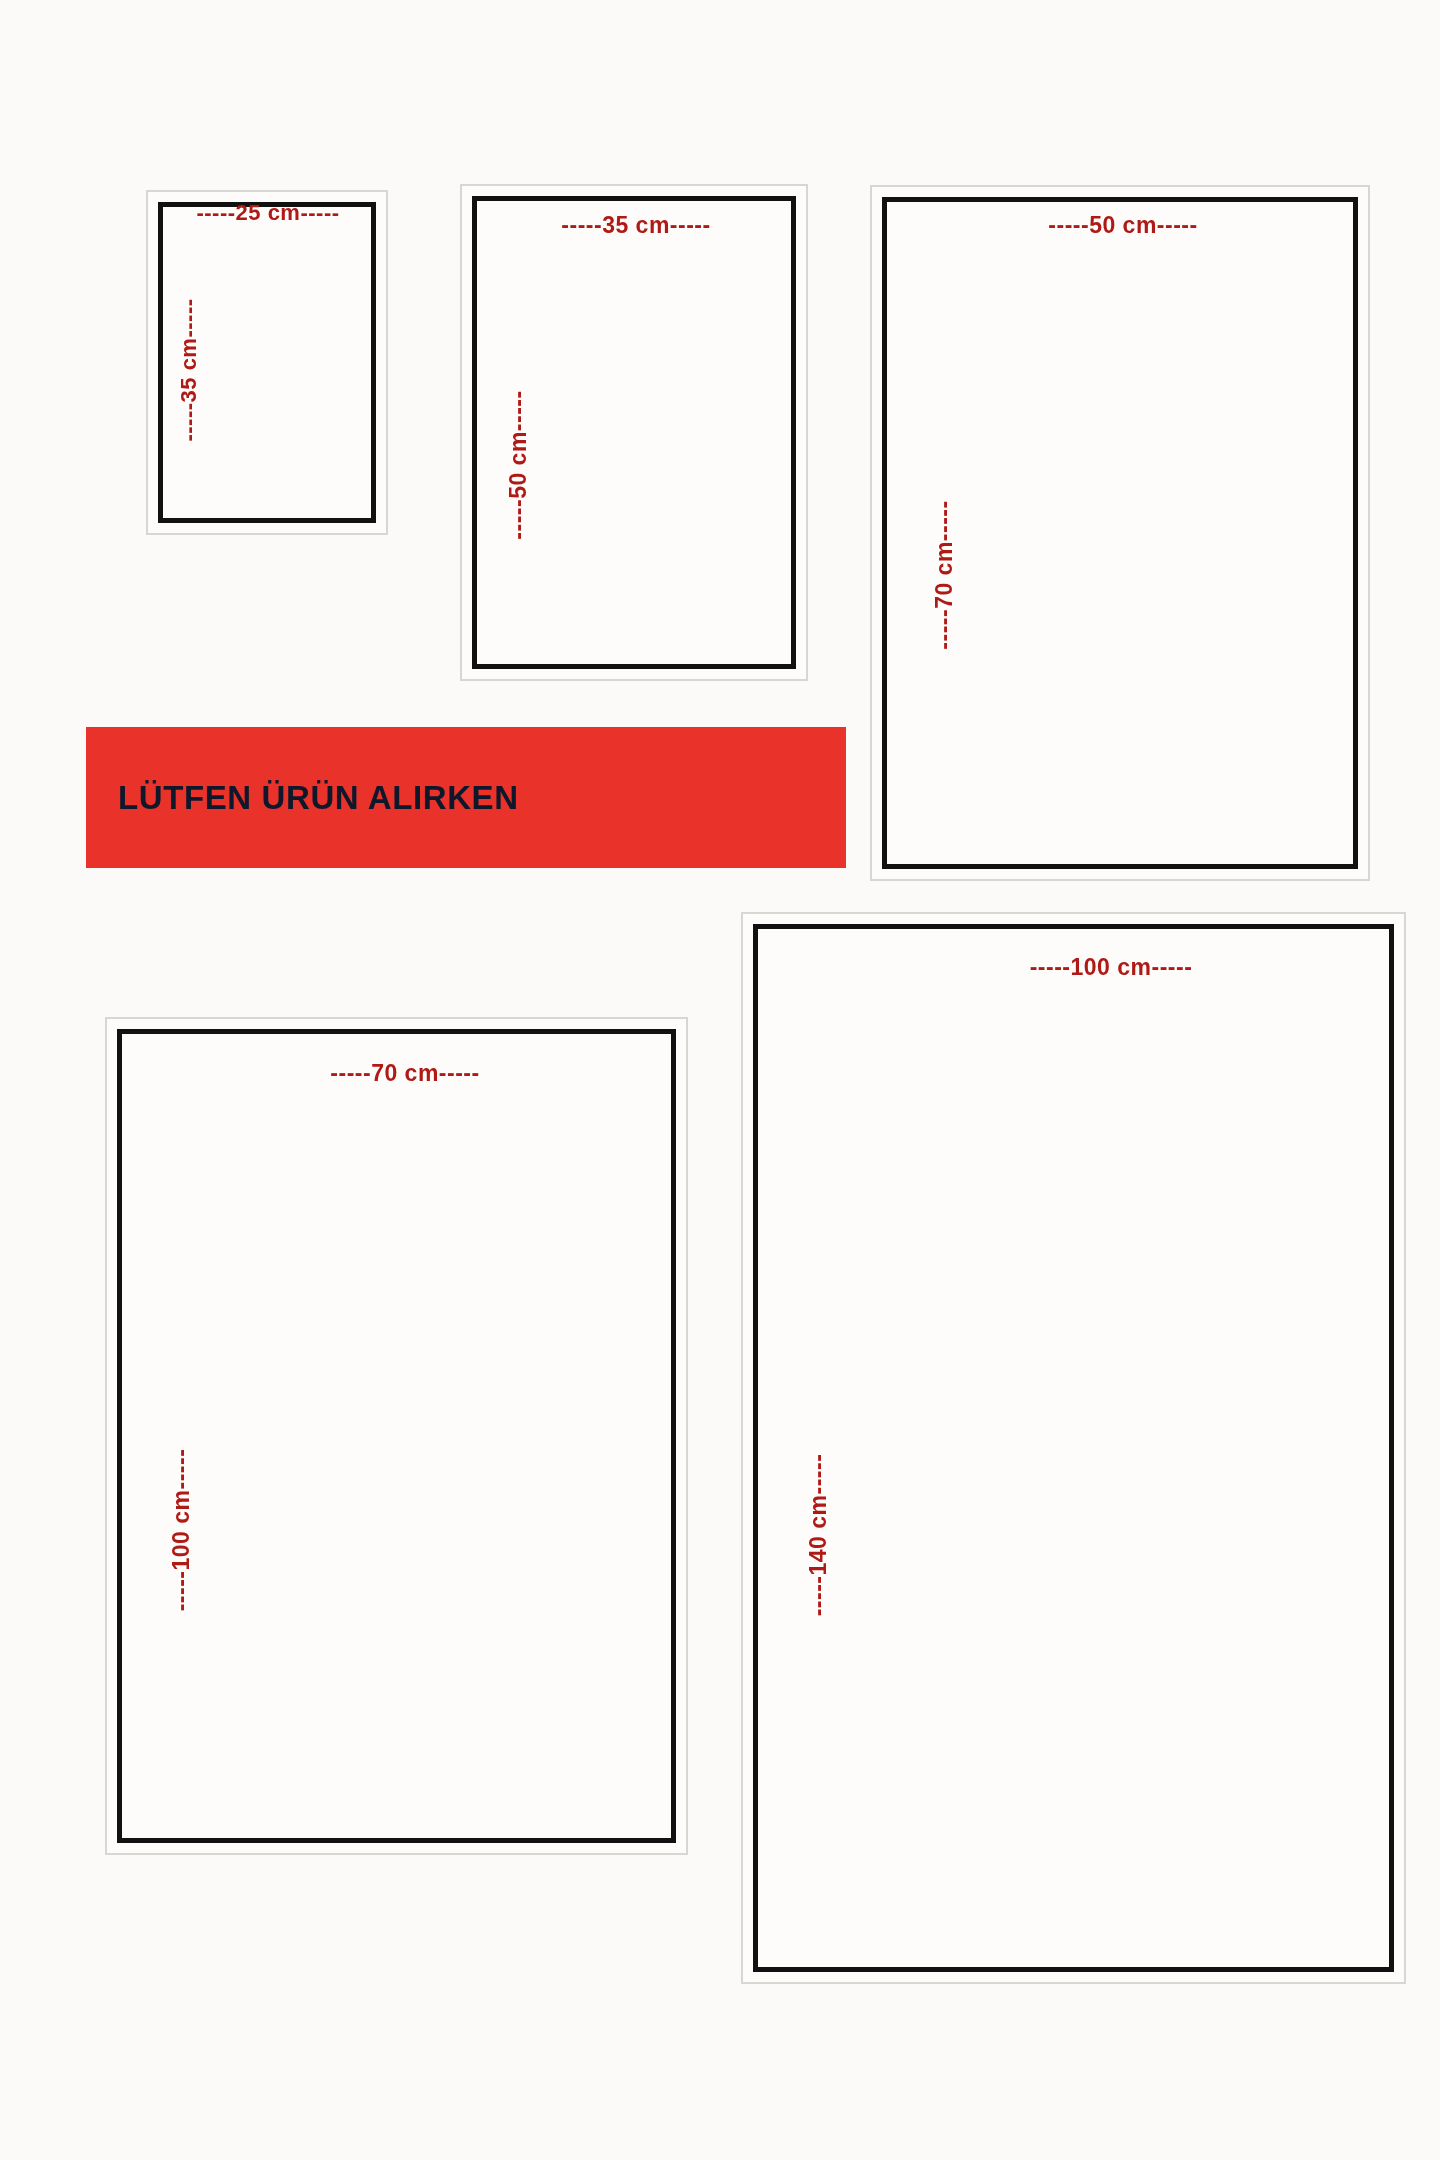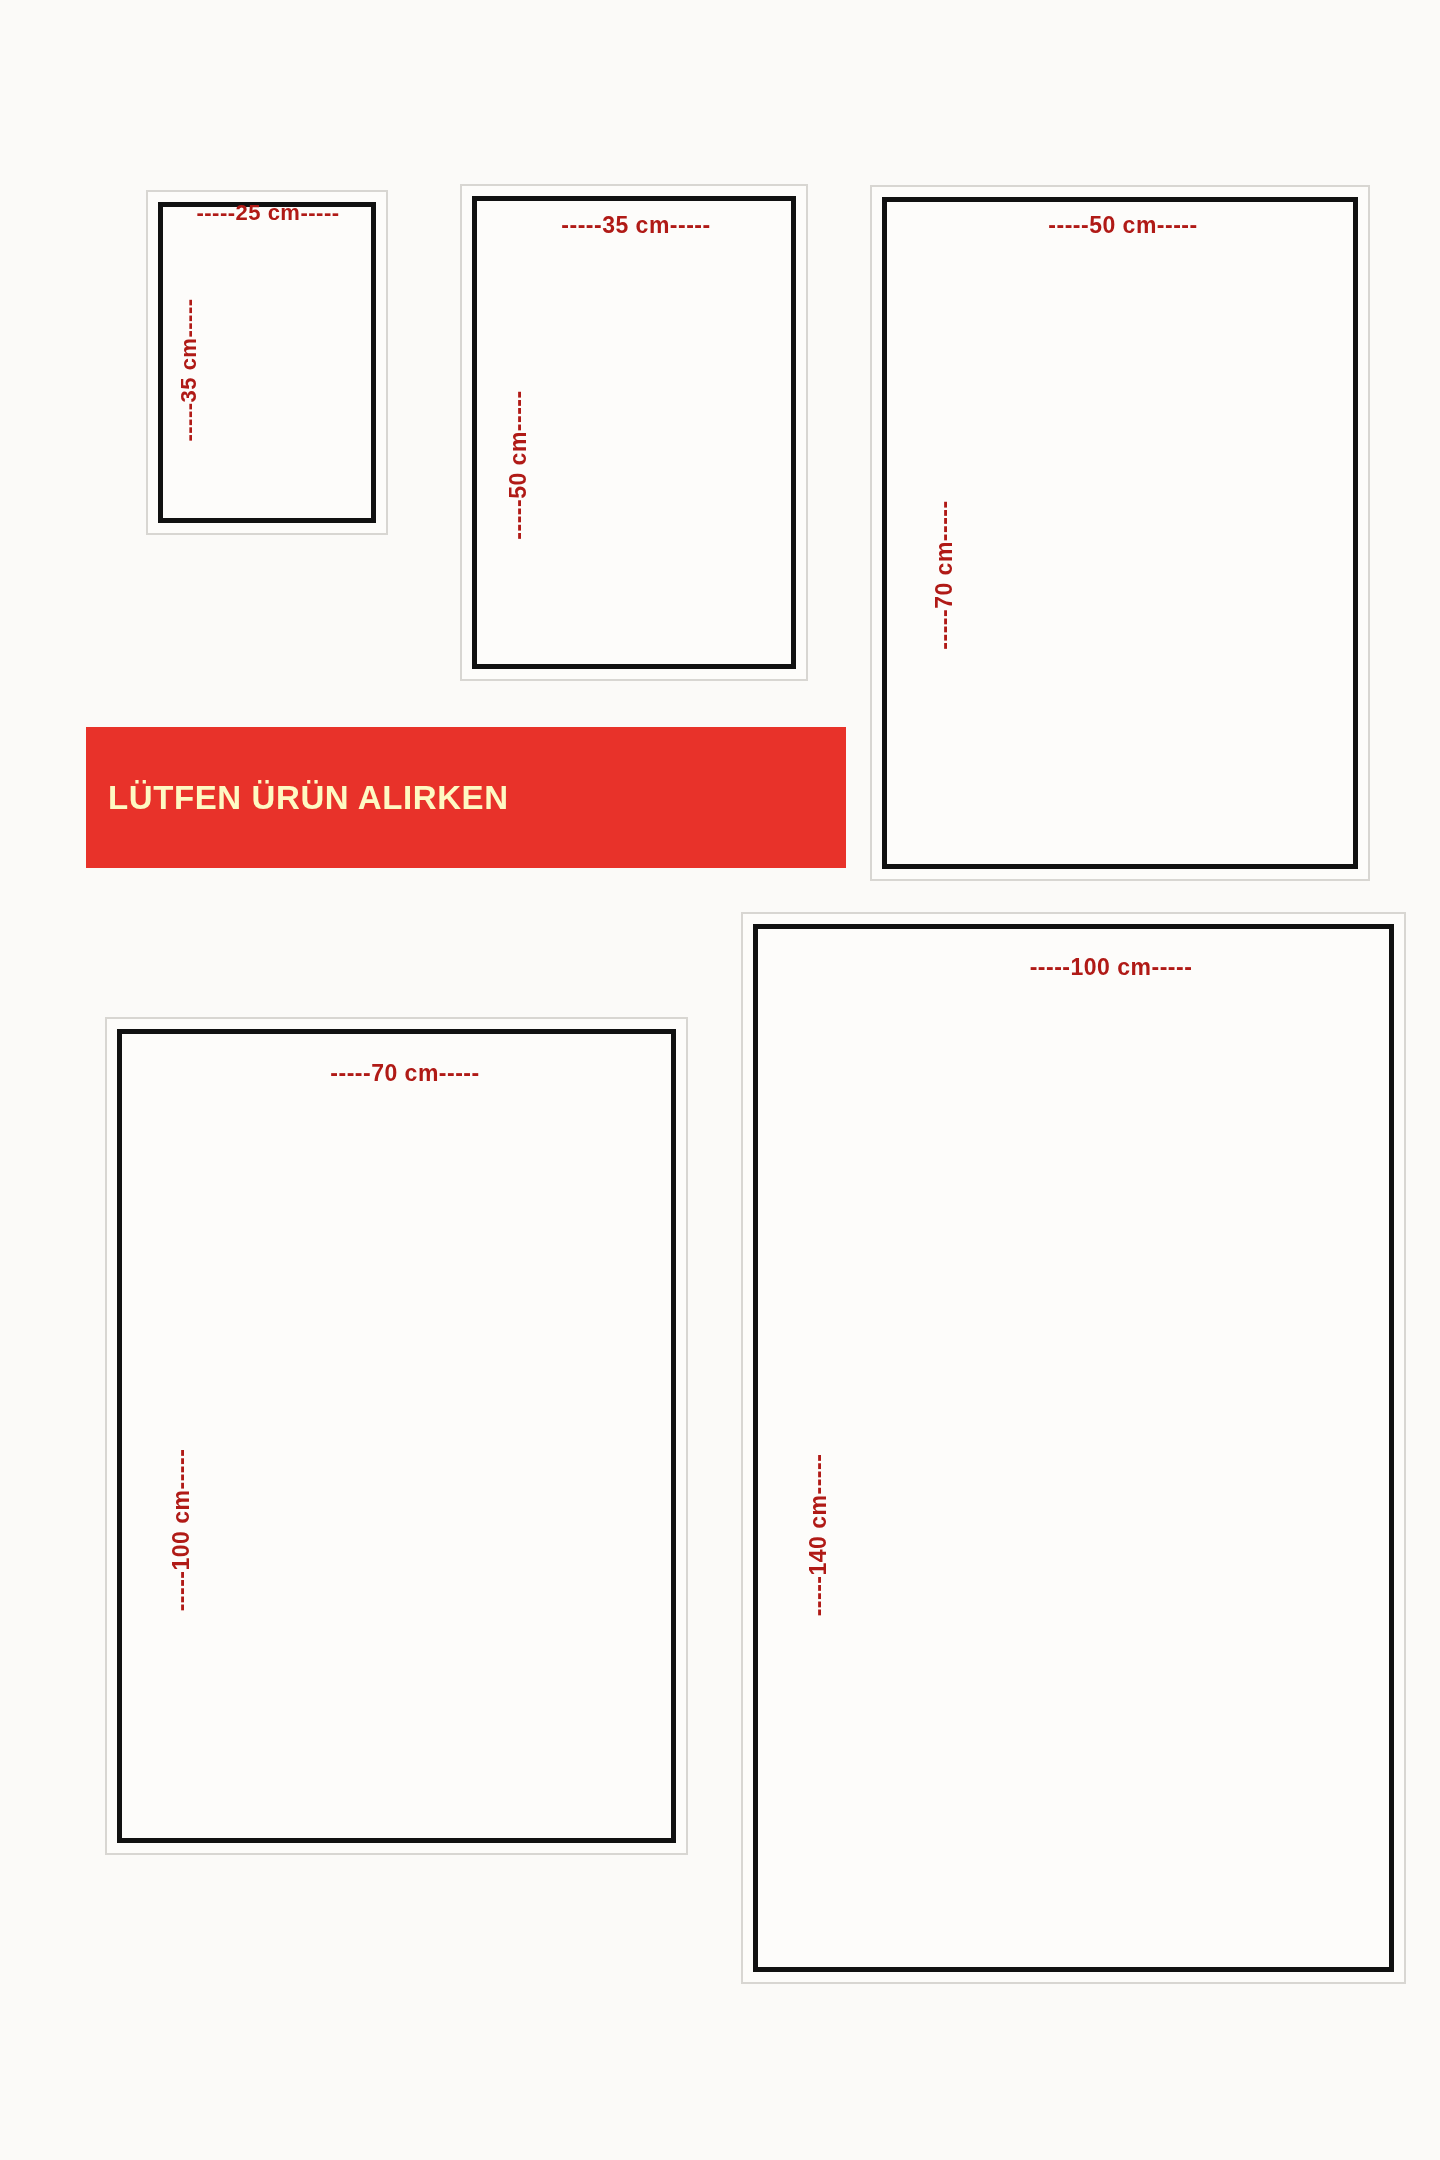--- a/index.html
+++ b/index.html
@@ -57,26 +57,26 @@
   .dim-v {
     
     transform-origin: 0 0;
     transform: rotate(-90deg) translateX(-50%);
   }
 
   
   .banner {
     position: absolute;
     background: #e8322a;
-    color: #fef9c3;
+    color: #0f172a;
     display: flex;
     flex-direction: column;
     justify-content: center;
     box-sizing: border-box;
-    padding-left: 22px;
+    padding-left: 32px;
   }
   .banner-line {
     font-size: 33px;
     font-weight: bold;
     line-height: 1.26;
     letter-spacing: 0.6px;
     font-family: "Liberation Sans", sans-serif;
   }
 </style>
 </head>

